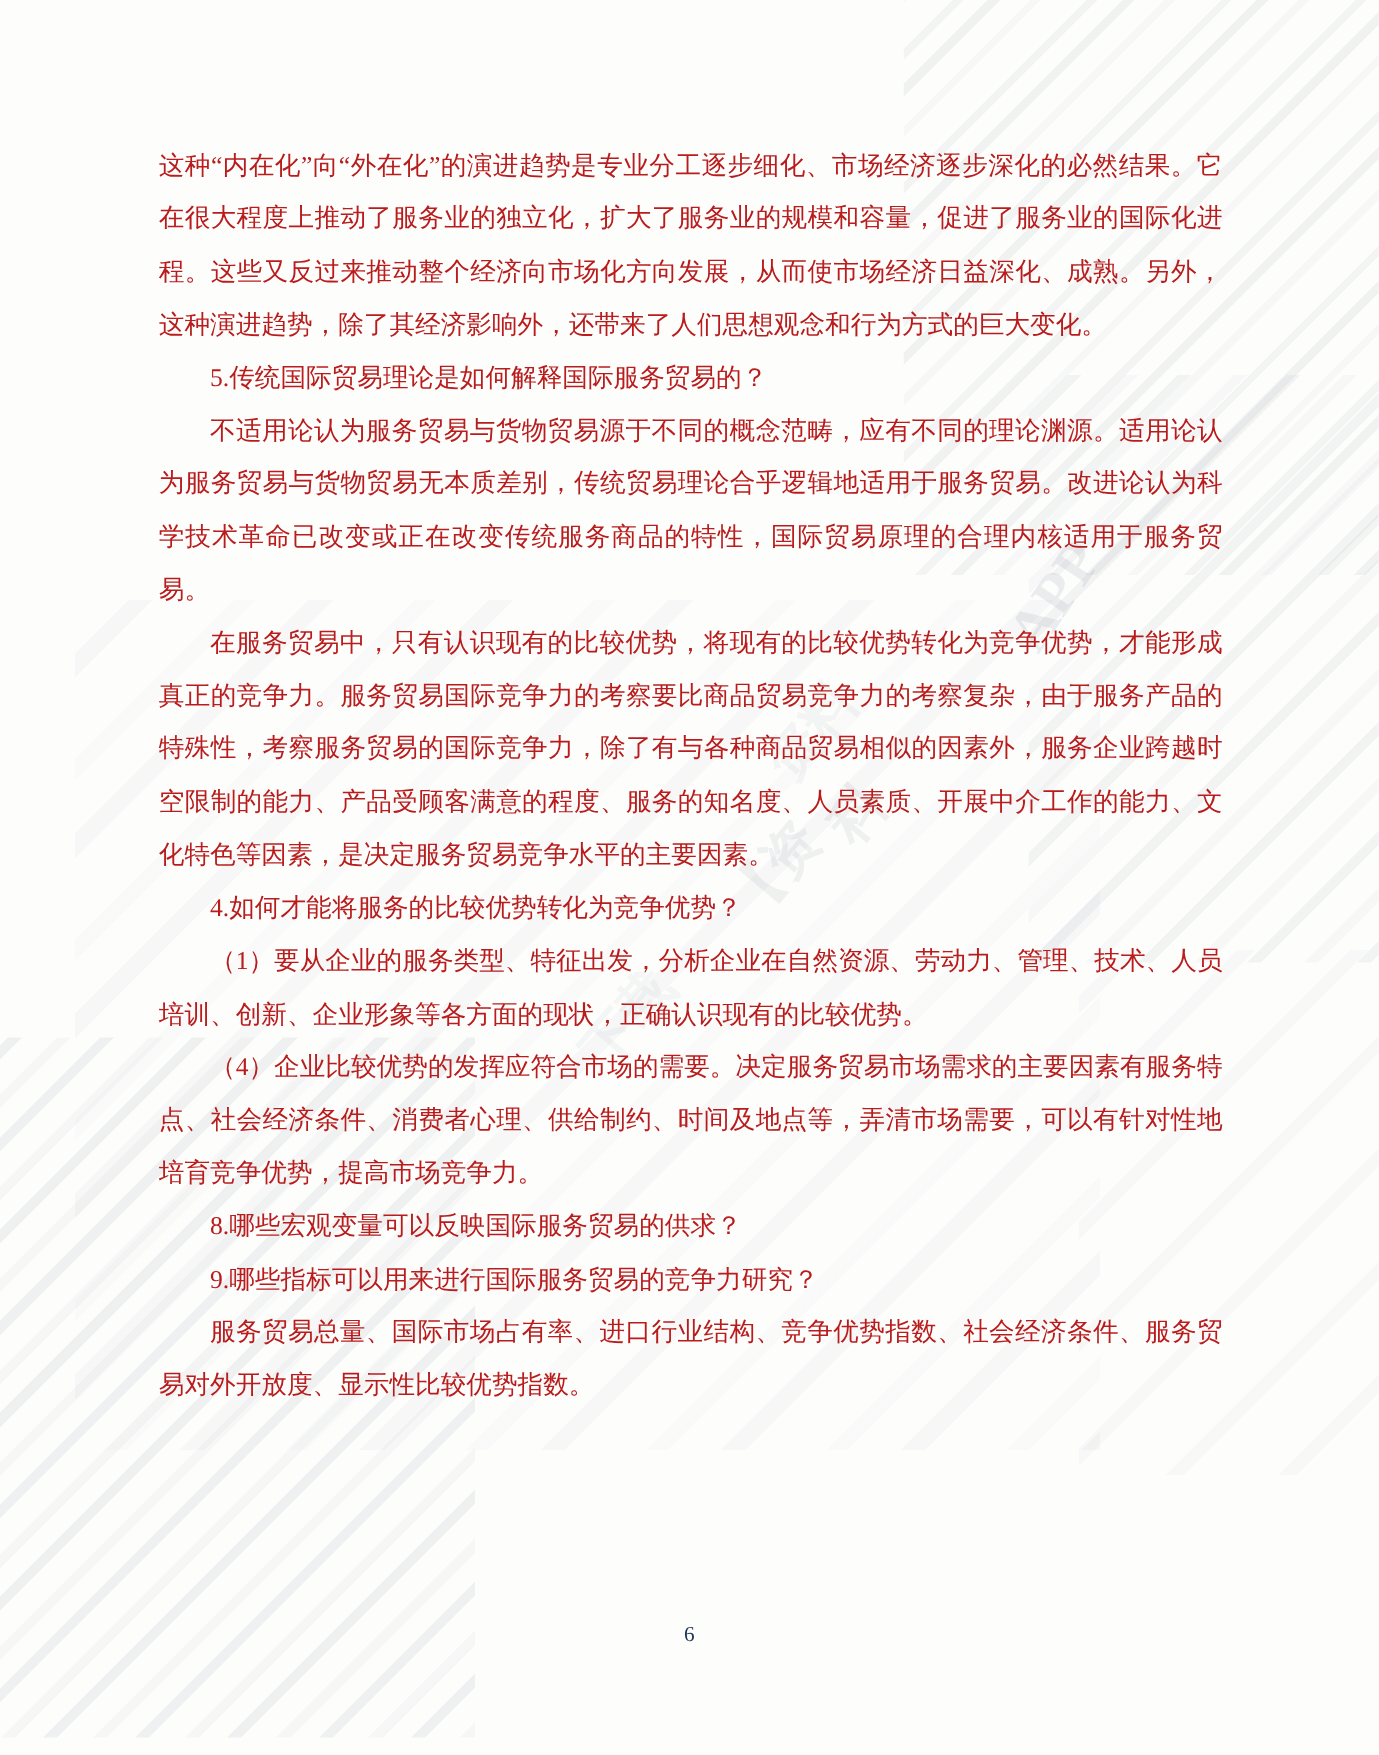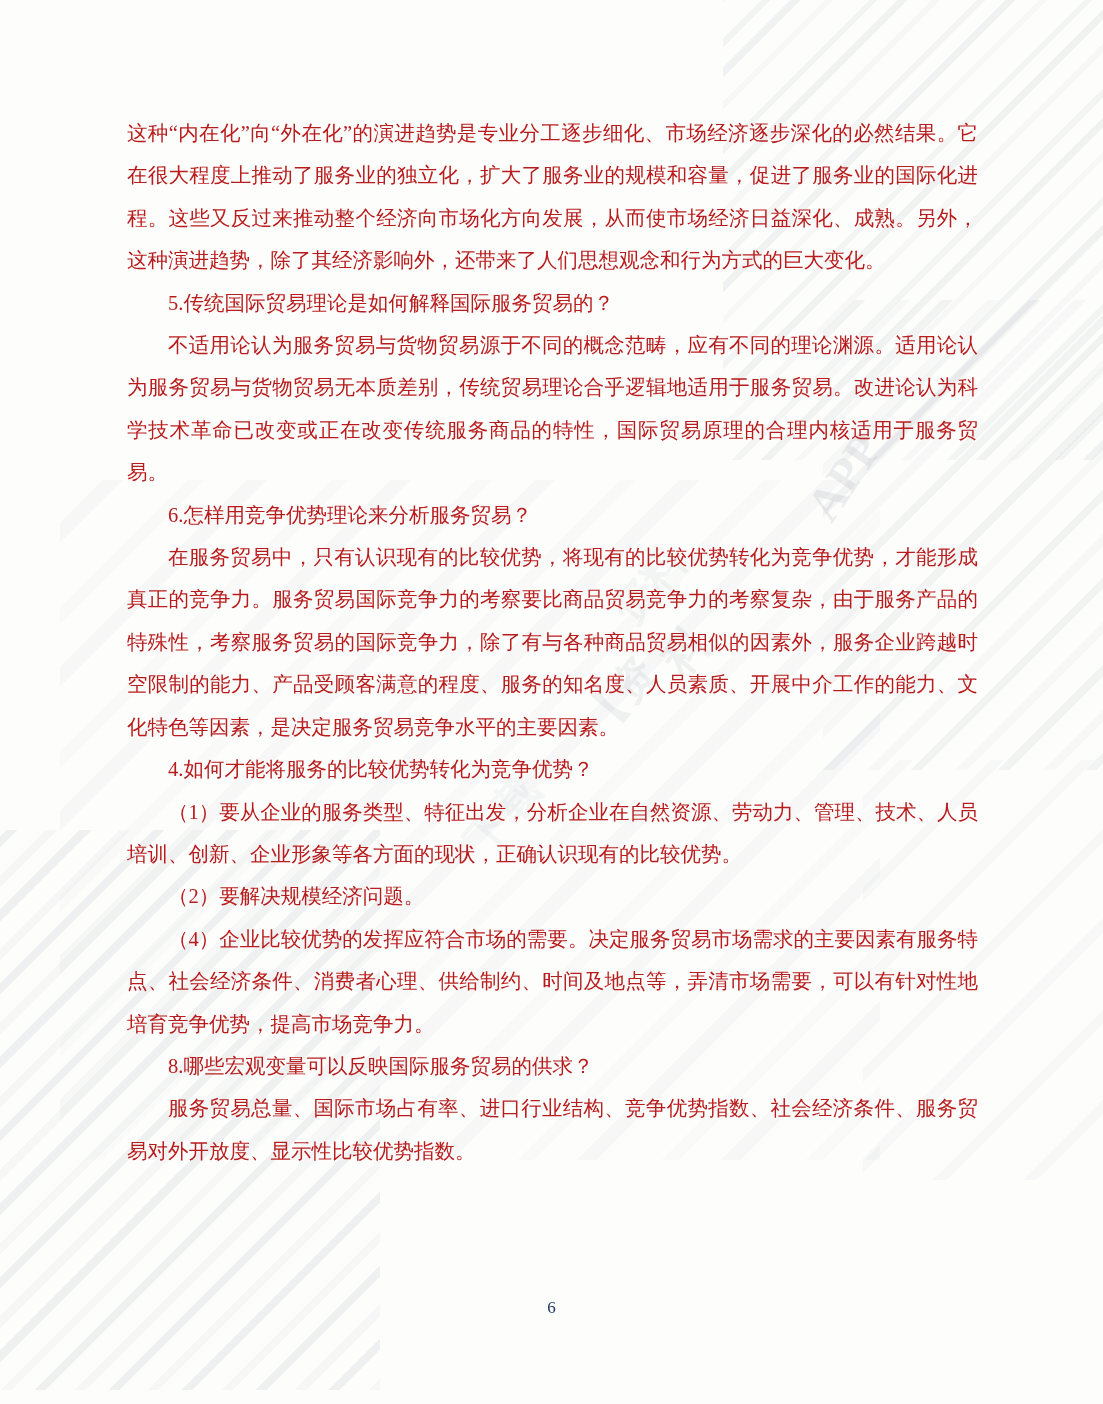--- a/index.html
+++ b/index.html
@@ -99,27 +99,26 @@
       <span class="wm" style="left: 648px; top: 648px; font-size: 46px; opacity: 0.3; transform: rotate(-50deg);">科</span>
       <span class="wm" style="left: 568px; top: 712px; font-size: 44px; opacity: 0.3; transform: rotate(-50deg);">【资</span>
       <span class="wm" style="left: 598px; top: 600px; font-size: 44px; opacity: 0.22; transform: rotate(-50deg);">资料</span>
       <span class="wm" style="left: 452px; top: 830px; font-size: 44px; opacity: 0.2; transform: rotate(-50deg);">下载</span>
     </div>
 
   <div id="doc-content">
       <p class="no-indent">这种“内在化”向“外在化”的演进趋势是专业分工逐步细化、市场经济逐步深化的必然结果。它在很大程度上推动了服务业的独立化，扩大了服务业的规模和容量，促进了服务业的国际化进程。这些又反过来推动整个经济向市场化方向发展，从而使市场经济日益深化、成熟。另外，这种演进趋势，除了其经济影响外，还带来了人们思想观念和行为方式的巨大变化。</p>
       <p class="">5.传统国际贸易理论是如何解释国际服务贸易的？</p>
       <p class="">不适用论认为服务贸易与货物贸易源于不同的概念范畴，应有不同的理论渊源。适用论认为服务贸易与货物贸易无本质差别，传统贸易理论合乎逻辑地适用于服务贸易。改进论认为科学技术革命已改变或正在改变传统服务商品的特性，国际贸易原理的合理内核适用于服务贸易。</p>
-      <p class="">6.怎样用竞争优势理论来分析服务贸易？</p>
       <p class="">在服务贸易中，只有认识现有的比较优势，将现有的比较优势转化为竞争优势，才能形成真正的竞争力。服务贸易国际竞争力的考察要比商品贸易竞争力的考察复杂，由于服务产品的特殊性，考察服务贸易的国际竞争力，除了有与各种商品贸易相似的因素外，服务企业跨越时空限制的能力、产品受顾客满意的程度、服务的知名度、人员素质、开展中介工作的能力、文化特色等因素，是决定服务贸易竞争水平的主要因素。</p>
       <p class="">4.如何才能将服务的比较优势转化为竞争优势？</p>
       <p class="">（1）要从企业的服务类型、特征出发，分析企业在自然资源、劳动力、管理、技术、人员培训、创新、企业形象等各方面的现状，正确认识现有的比较优势。</p>
-      <p class="">（2）要解决规模经济问题。</p>
       <p class="">（4）企业比较优势的发挥应符合市场的需要。决定服务贸易市场需求的主要因素有服务特点、社会经济条件、消费者心理、供给制约、时间及地点等，弄清市场需要，可以有针对性地培育竞争优势，提高市场竞争力。</p>
       <p class="">8.哪些宏观变量可以反映国际服务贸易的供求？</p>
+      <p class="">9.哪些指标可以用来进行国际服务贸易的竞争力研究？</p>
       <p class="">服务贸易总量、国际市场占有率、进口行业结构、竞争优势指数、社会经济条件、服务贸易对外开放度、显示性比较优势指数。</p>
     </div>
 
   <div class="footer">
     <span>6</span>
   </div>
 
 </div>
 
 </body></html>

